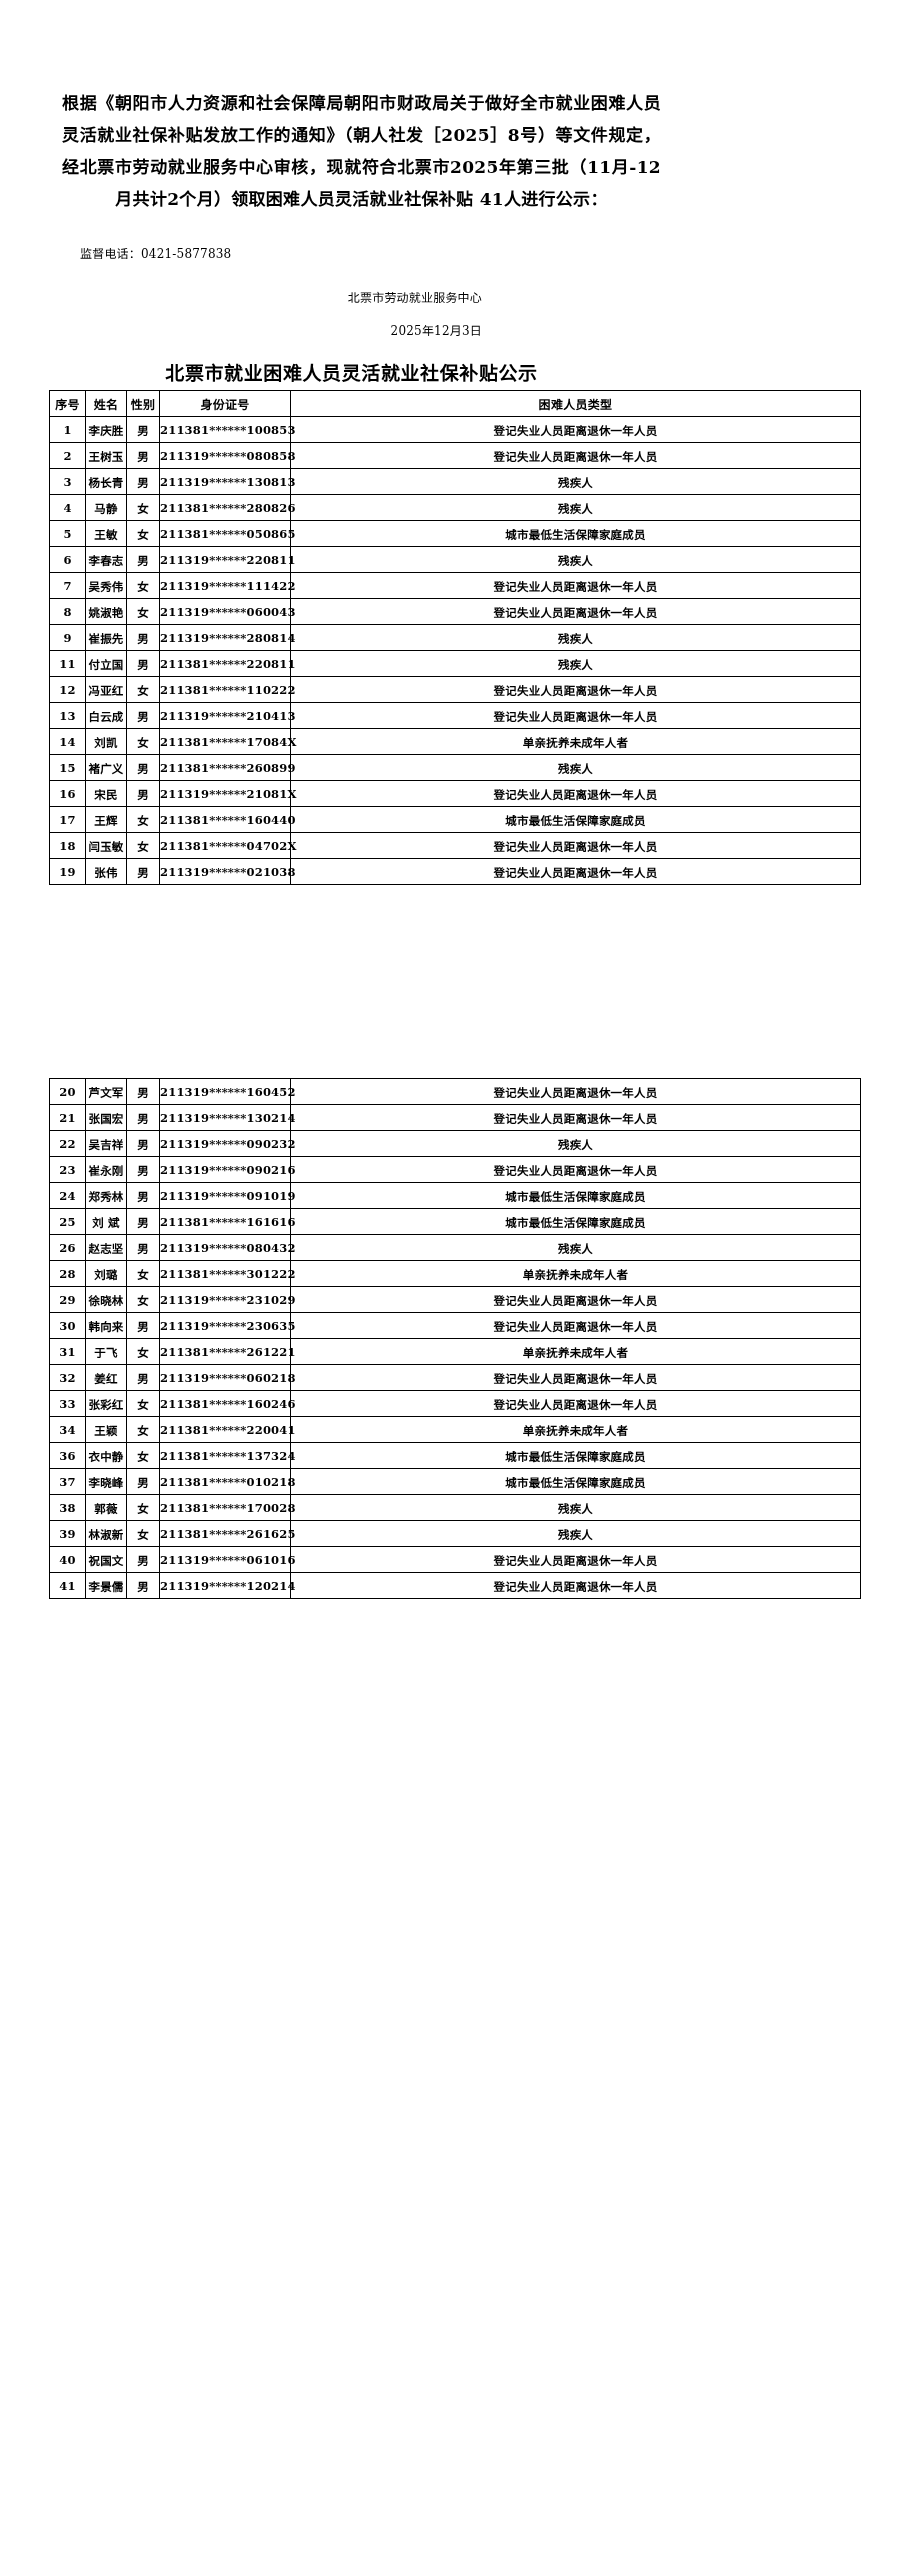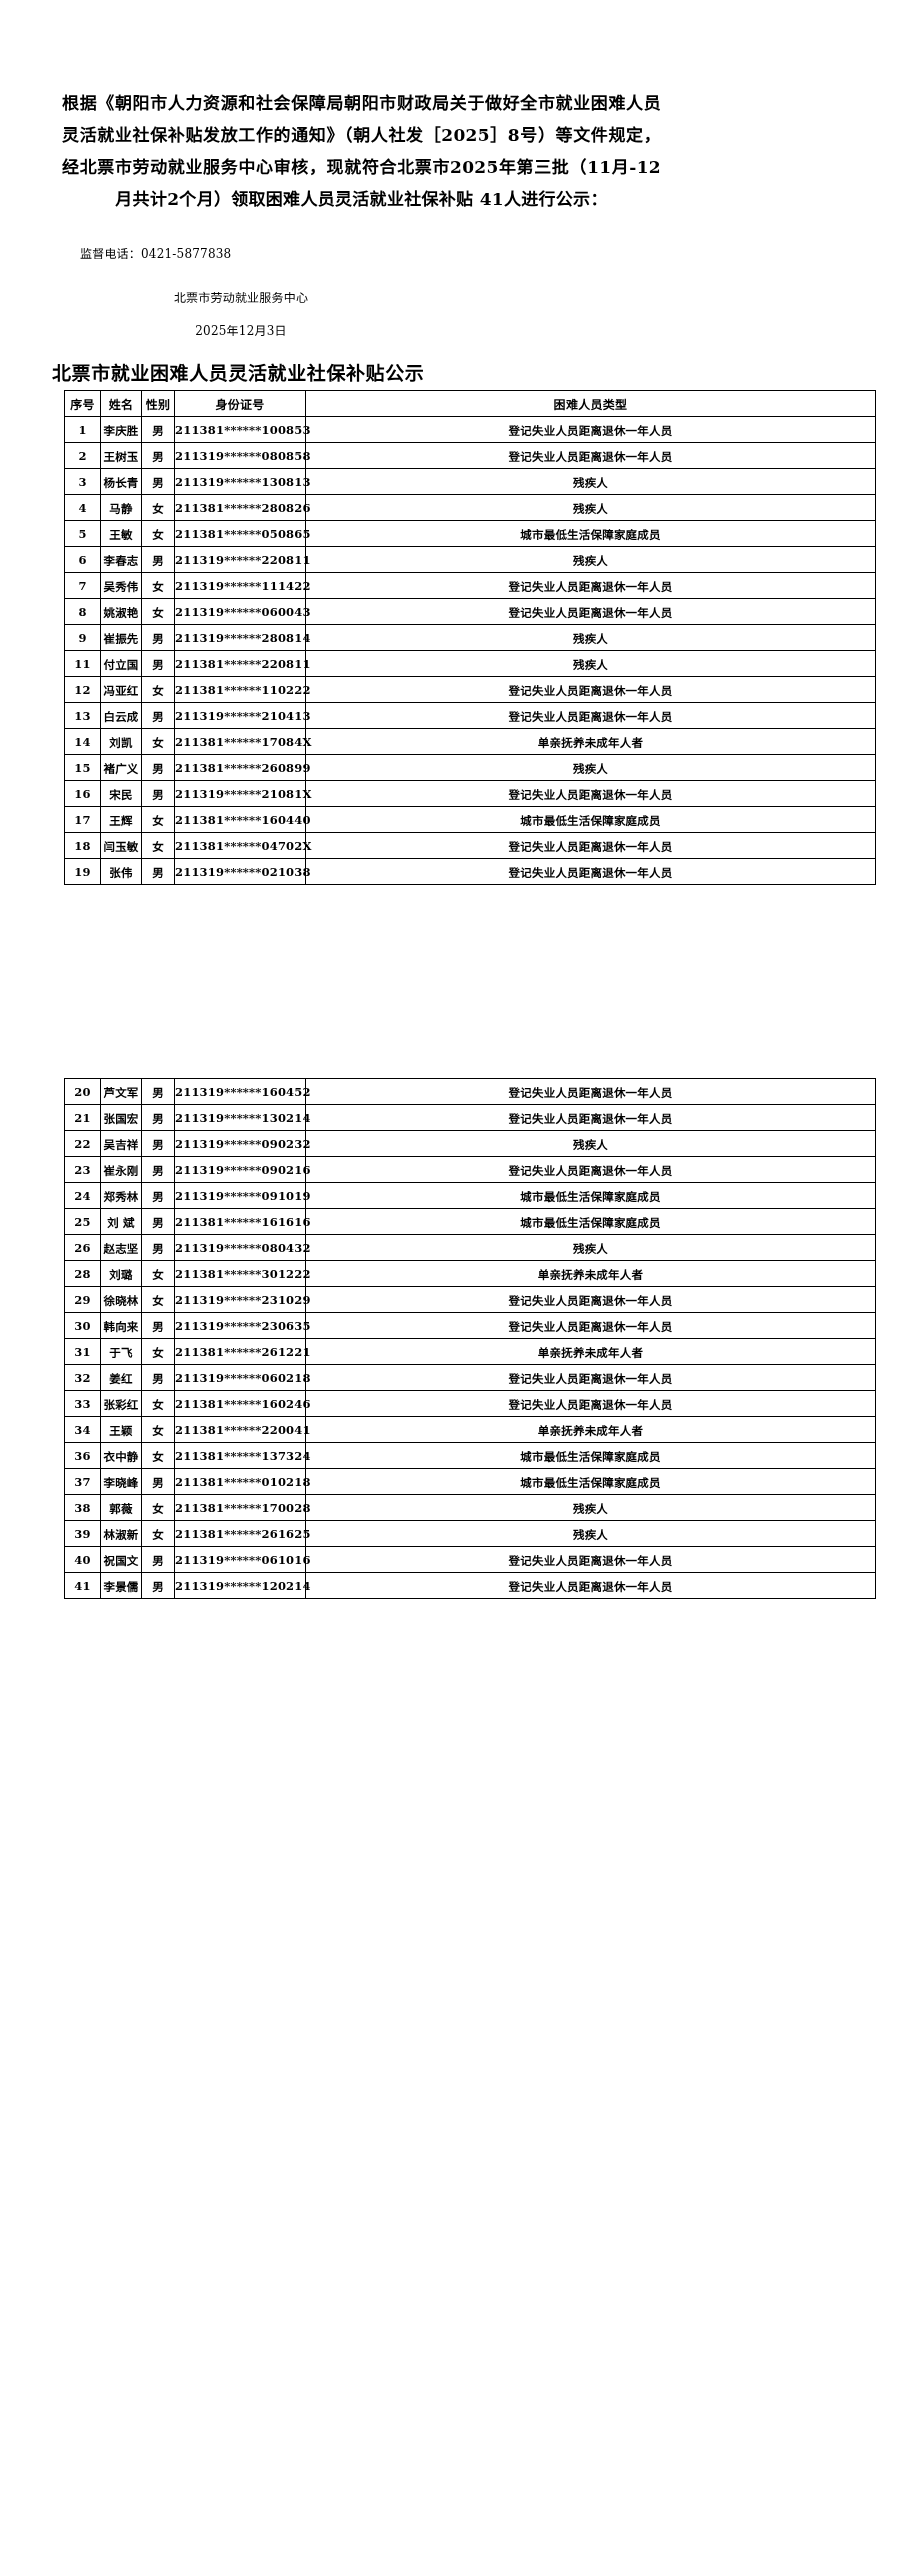--- a/index.html
+++ b/index.html
@@ -41,44 +41,44 @@
   }
   .meta-line {
     font-size: 12px;
     line-height: 31px;
     font-weight: 500;
     letter-spacing: 0.2px;
   }
 
   .signature-block {
     padding: 11.5px 0 0 0;
-    text-align: center;
+    text-align: right;
     padding-right: 241px;
   }
   .sign-line {
     font-size: 12px;
     line-height: 33px;
     font-weight: 500;
     letter-spacing: 0.2px;
   }
 
   
   .table-caption {
-    text-align: left;
+    text-align: center;
     font-size: 19px;
     font-weight: 700;
     letter-spacing: 0.6px;
     margin: 10.3px 0 5.7px 0;
     padding-left: 52px;
     padding-right: 72px;
   }
 
   
   .tbl-wrap {
-    padding-left: 64px;
+    padding-left: 49px;
     padding-right: 51px;
   }
   table.pub {
     border-collapse: collapse;
     width: 812px;
     table-layout: fixed;
     border: 1.7px solid #000;
   }
   table.pub td, table.pub th {
     border: 0.9px solid #000;

